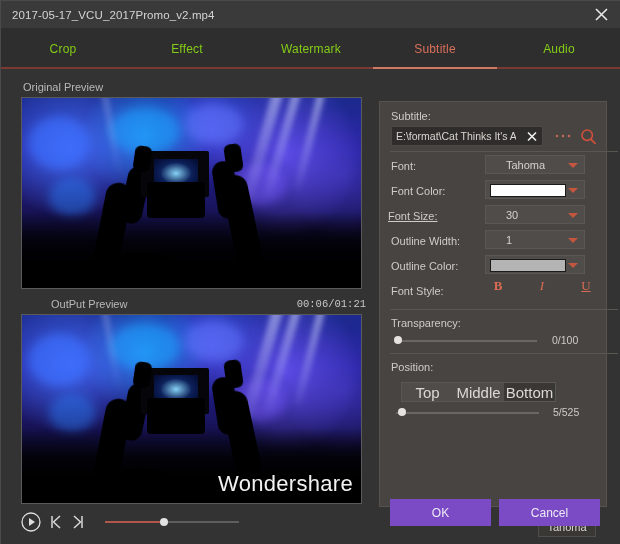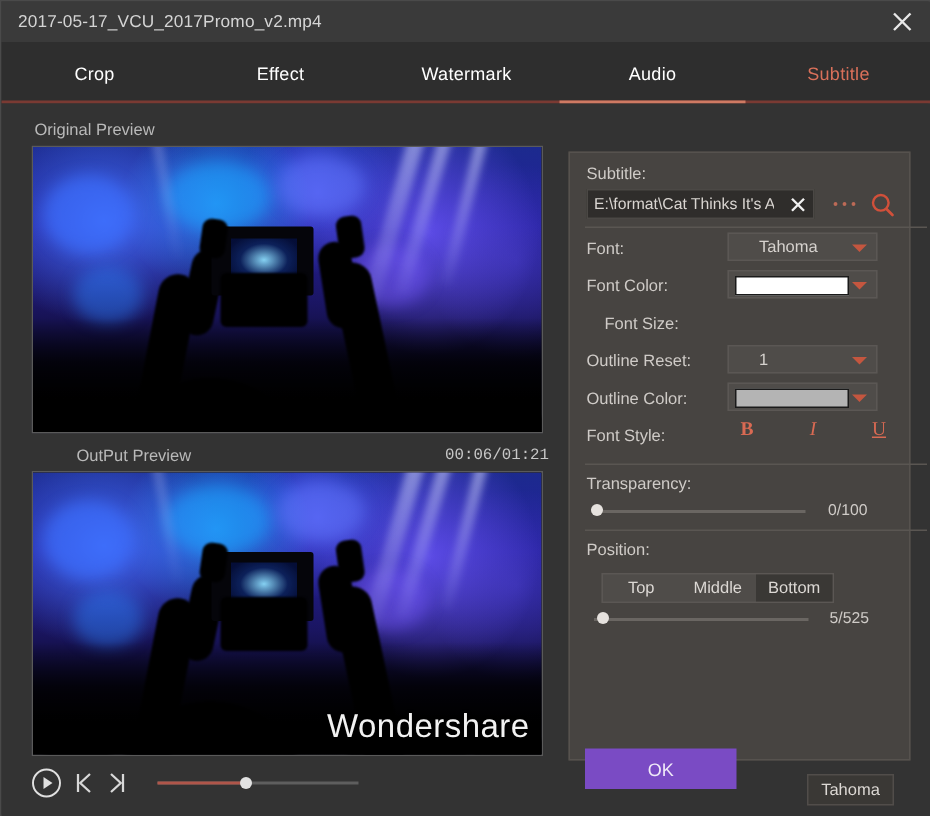--- a/index.html
+++ b/index.html
@@ -41,21 +41,21 @@
   .tabbar {
     position: absolute; left: 0; top: 27px;
     width: 620px; height: 41px;
     background: #2e2e2e;
     display: flex;
   }
   .tab {
     flex: 1;
     display: flex; align-items: center; justify-content: center;
     font-size: 12px;
-    color: #ffffff;
+    color: #84cc16;
     cursor: pointer;
     letter-spacing: .2px;
   }
   .tab.active { color: #d9705a; }
   .tab-underline {
     position: absolute; left: 0; top: 66px;
     width: 620px; height: 2px;
     background: #7a3a33;
   }
   .tab-underline-active {
@@ -252,21 +252,21 @@
 
   .seg {
     display: flex;
     border: 1px solid #5b5754;
     height: 20px;
     background: #4f4c49;
   }
   .seg-item {
     width: 51px;
     display: flex; align-items: center; justify-content: center;
-    font-size: 11px; color: #dcd8d4;
+    font-size: 15px; color: #dcd8d4;
     cursor: pointer;
   }
   .seg-item.active { background: #3a3835; }
 
   .reset-btn {
     position: absolute; right: 10px; top: 414px;
     width: 58px; height: 21px;
     background: #3a3835;
     border: 1px solid #514d4a;
     display: flex; align-items: center; justify-content: center;
@@ -294,22 +294,22 @@
       <svg width="13" height="13" viewBox="0 0 13 13">
         <path d="M1 1 L12 12 M12 1 L1 12" stroke="#e8e8e8" stroke-width="1.6" fill="none"></path>
       </svg>
     </div>
   </div>
 
   <div class="tabbar">
     <div class="tab">Crop</div>
     <div class="tab">Effect</div>
     <div class="tab">Watermark</div>
+    <div class="tab active">Subtitle</div>
     <div class="tab">Audio</div>
-    <div class="tab active">Subtitle</div>
   </div>
   <div class="tab-underline"></div>
   <div class="tab-underline-active"></div>
 
   <div class="body">
 
     <div class="left">
 
       <div class="preview-label" style="left:22px; top:12px;">Original Preview</div>
 
@@ -430,23 +430,27 @@
         <div class="dd-text">Tahoma</div>
         <div class="dd-arrow"></div>
       </div>
 
       <div class="lbl" style="position:absolute; left:11px; top:83px;">Font Color:</div>
       <div class="dd" style="position:absolute; left:105px; top:78px;">
         <div class="swatch" style="background:#ffffff;"></div>
         <div class="dd-arrow"></div>
       </div>
 
-      <div class="lbl" style="position:absolute; left:23px; top:108px;">Font Size:</div>
-
-      <div class="lbl" style="position:absolute; left:11px; top:133px;">Outline Reset:</div>
+      <div class="lbl" style="position:absolute; left:8px; top:108px;text-decoration:underline;">Font Size:</div>
+      <div class="dd" style="position:absolute; left:105px; top:103px;">
+        <div class="dd-text">30</div>
+        <div class="dd-arrow"></div>
+      </div>
+
+      <div class="lbl" style="position:absolute; left:11px; top:133px;">Outline Width:</div>
       <div class="dd" style="position:absolute; left:105px; top:128px;">
         <div class="dd-text">1</div>
         <div class="dd-arrow"></div>
       </div>
 
       <div class="lbl" style="position:absolute; left:11px; top:158px;">Outline Color:</div>
       <div class="dd" style="position:absolute; left:105px; top:153px;">
         <div class="swatch" style="background:#b4b4b4;"></div>
         <div class="dd-arrow"></div>
       </div>
@@ -480,15 +484,16 @@
       <div class="slider" style="position:absolute; left:16px; top:306px;">
         <div class="slider-track"></div>
         <div class="slider-knob" style="left:2px;"></div>
       </div>
       <div class="slider-val" style="position:absolute; left:173px; top:304px;">5/525</div>
 
       <div class="reset-btn">Tahoma</div>
     </div>
 
     <div class="primary-btn" style="left:389px; top:430px;">OK</div>
+    <div class="primary-btn" style="left:498px; top:430px;">Cancel</div>
 
   </div>
 </div>
 
 </body></html>

